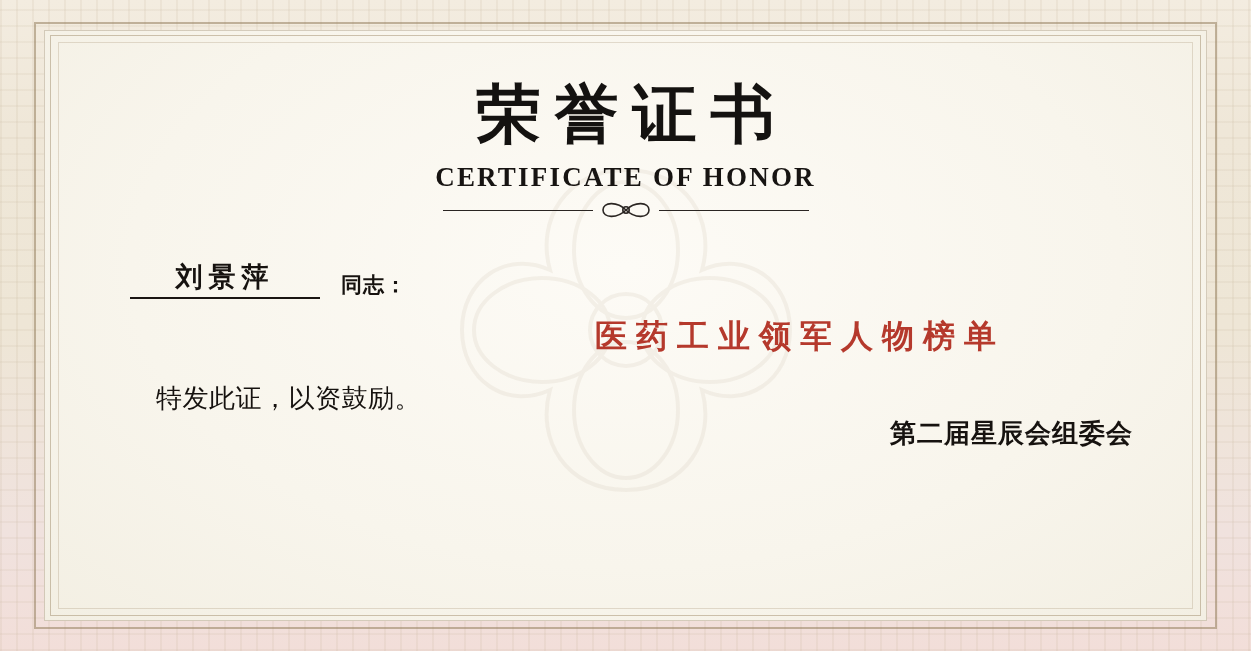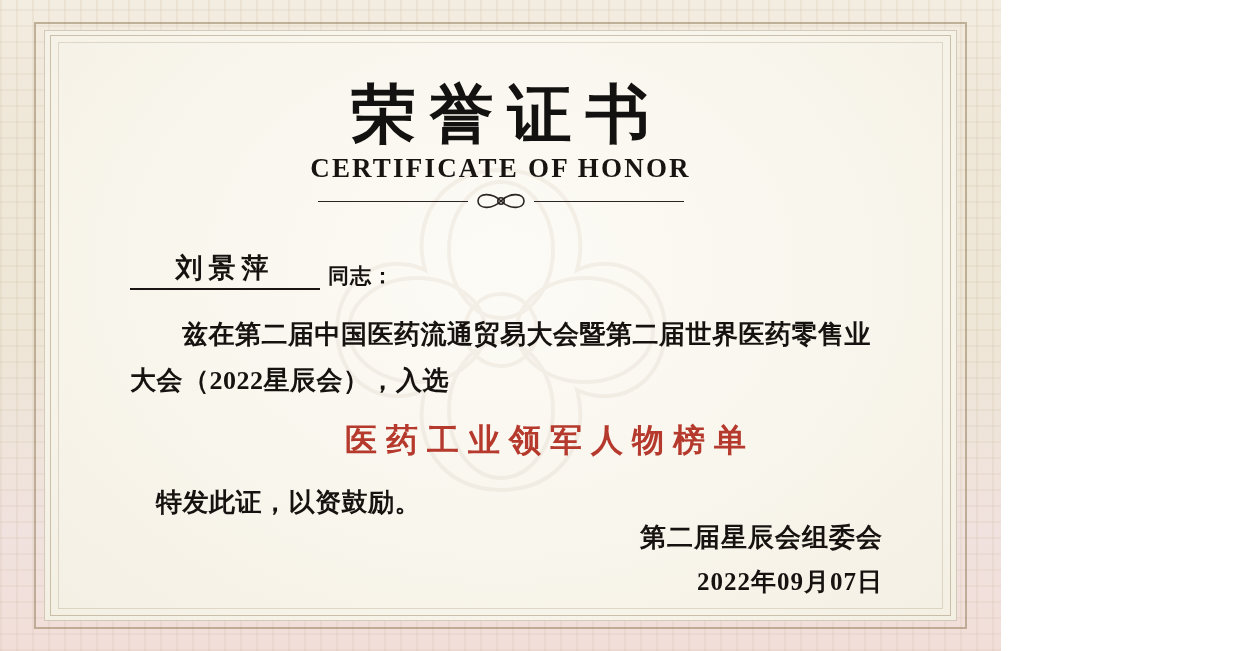--- a/index.html
+++ b/index.html
@@ -10,21 +10,21 @@
   }
   body {
     width: 1251px;
     height: 651px;
     overflow: hidden;
     font-family: "Liberation Serif", "DejaVu Serif", serif;
   }
 
   .certificate {
     position: relative;
-    width: 1001px;
+    width: 1251px;
     height: 651px;
     box-sizing: border-box;
     background:
       radial-gradient(ellipse at 50% 45%, #fbf9f3 0%, #f6f3ea 55%, #efe9dc 100%);
     overflow: hidden;
   }
 
   
   .frame-outer {
     position: absolute;
@@ -97,21 +97,21 @@
     font-family: "DejaVu Serif", "Liberation Serif", serif;
     font-size: 64px;
     font-weight: 700;
     letter-spacing: 14px;
     color: #141210;
     text-indent: 14px;
     line-height: 1.05;
   }
   .title-en {
     text-align: center;
-    margin-top: 6px;
+    margin-top: 15px;
     font-family: "Liberation Serif", "DejaVu Serif", serif;
     font-size: 27px;
     font-weight: 700;
     letter-spacing: 2.2px;
     color: #171412;
   }
 
   .divider {
     display: flex;
     align-items: center;
@@ -130,21 +130,21 @@
     padding: 0 26px 0 60px;
     color: #16120f;
   }
 
   .line-name {
     font-size: 27px;
     font-weight: 700;
     letter-spacing: 1px;
     display: flex;
     align-items: flex-end;
-    gap: 4px;
+    gap: 17px;
   }
   .name-blank {
     display: inline-block;
     min-width: 190px;
     text-align: center;
     border-bottom: 2px solid #1a1512;
     padding-bottom: 2px;
     letter-spacing: 6px;
     font-size: 27px;
   }
@@ -170,21 +170,21 @@
     font-size: 32px;
     font-weight: 700;
     letter-spacing: 9px;
     text-indent: 9px;
     padding-right: 150px;
   }
 
   .closing {
     margin-top: 22px;
     font-size: 26px;
-    font-weight: 700;
+    font-weight: 400;
     letter-spacing: .5px;
   }
   .closing .indent { display: inline-block; width: 26px; }
 
   .signoff {
     text-align: right;
     padding-right: 22px;
   }
   .signoff .org {
     font-size: 26px;
@@ -237,31 +237,26 @@
       <span class="rule"></span>
     </div>
 
     <div class="body">
 
       <div class="line-name">
         <span class="name-blank">刘景萍</span>
         <span class="name-suffix">同志：</span>
       </div>
 
-      <div class="para">
-        <span class="indent"></span><span>兹在第二届中国医药流通贸易大会暨第二届世界医药零售业</span><br>
-        <span>大会（2022星辰会），入选</span>
-      </div>
 
       <div class="award">医药工业领军人物榜单</div>
 
       <div class="closing">
         <span class="indent"></span><span>特发此证，以资鼓励。</span>
       </div>
 
       <div class="signoff">
         <div class="org">第二届星辰会组委会</div>
-        <div class="date">2022年09月07日</div>
       </div>
 
     </div>
   </div>
 </div>
 
 </body></html>

